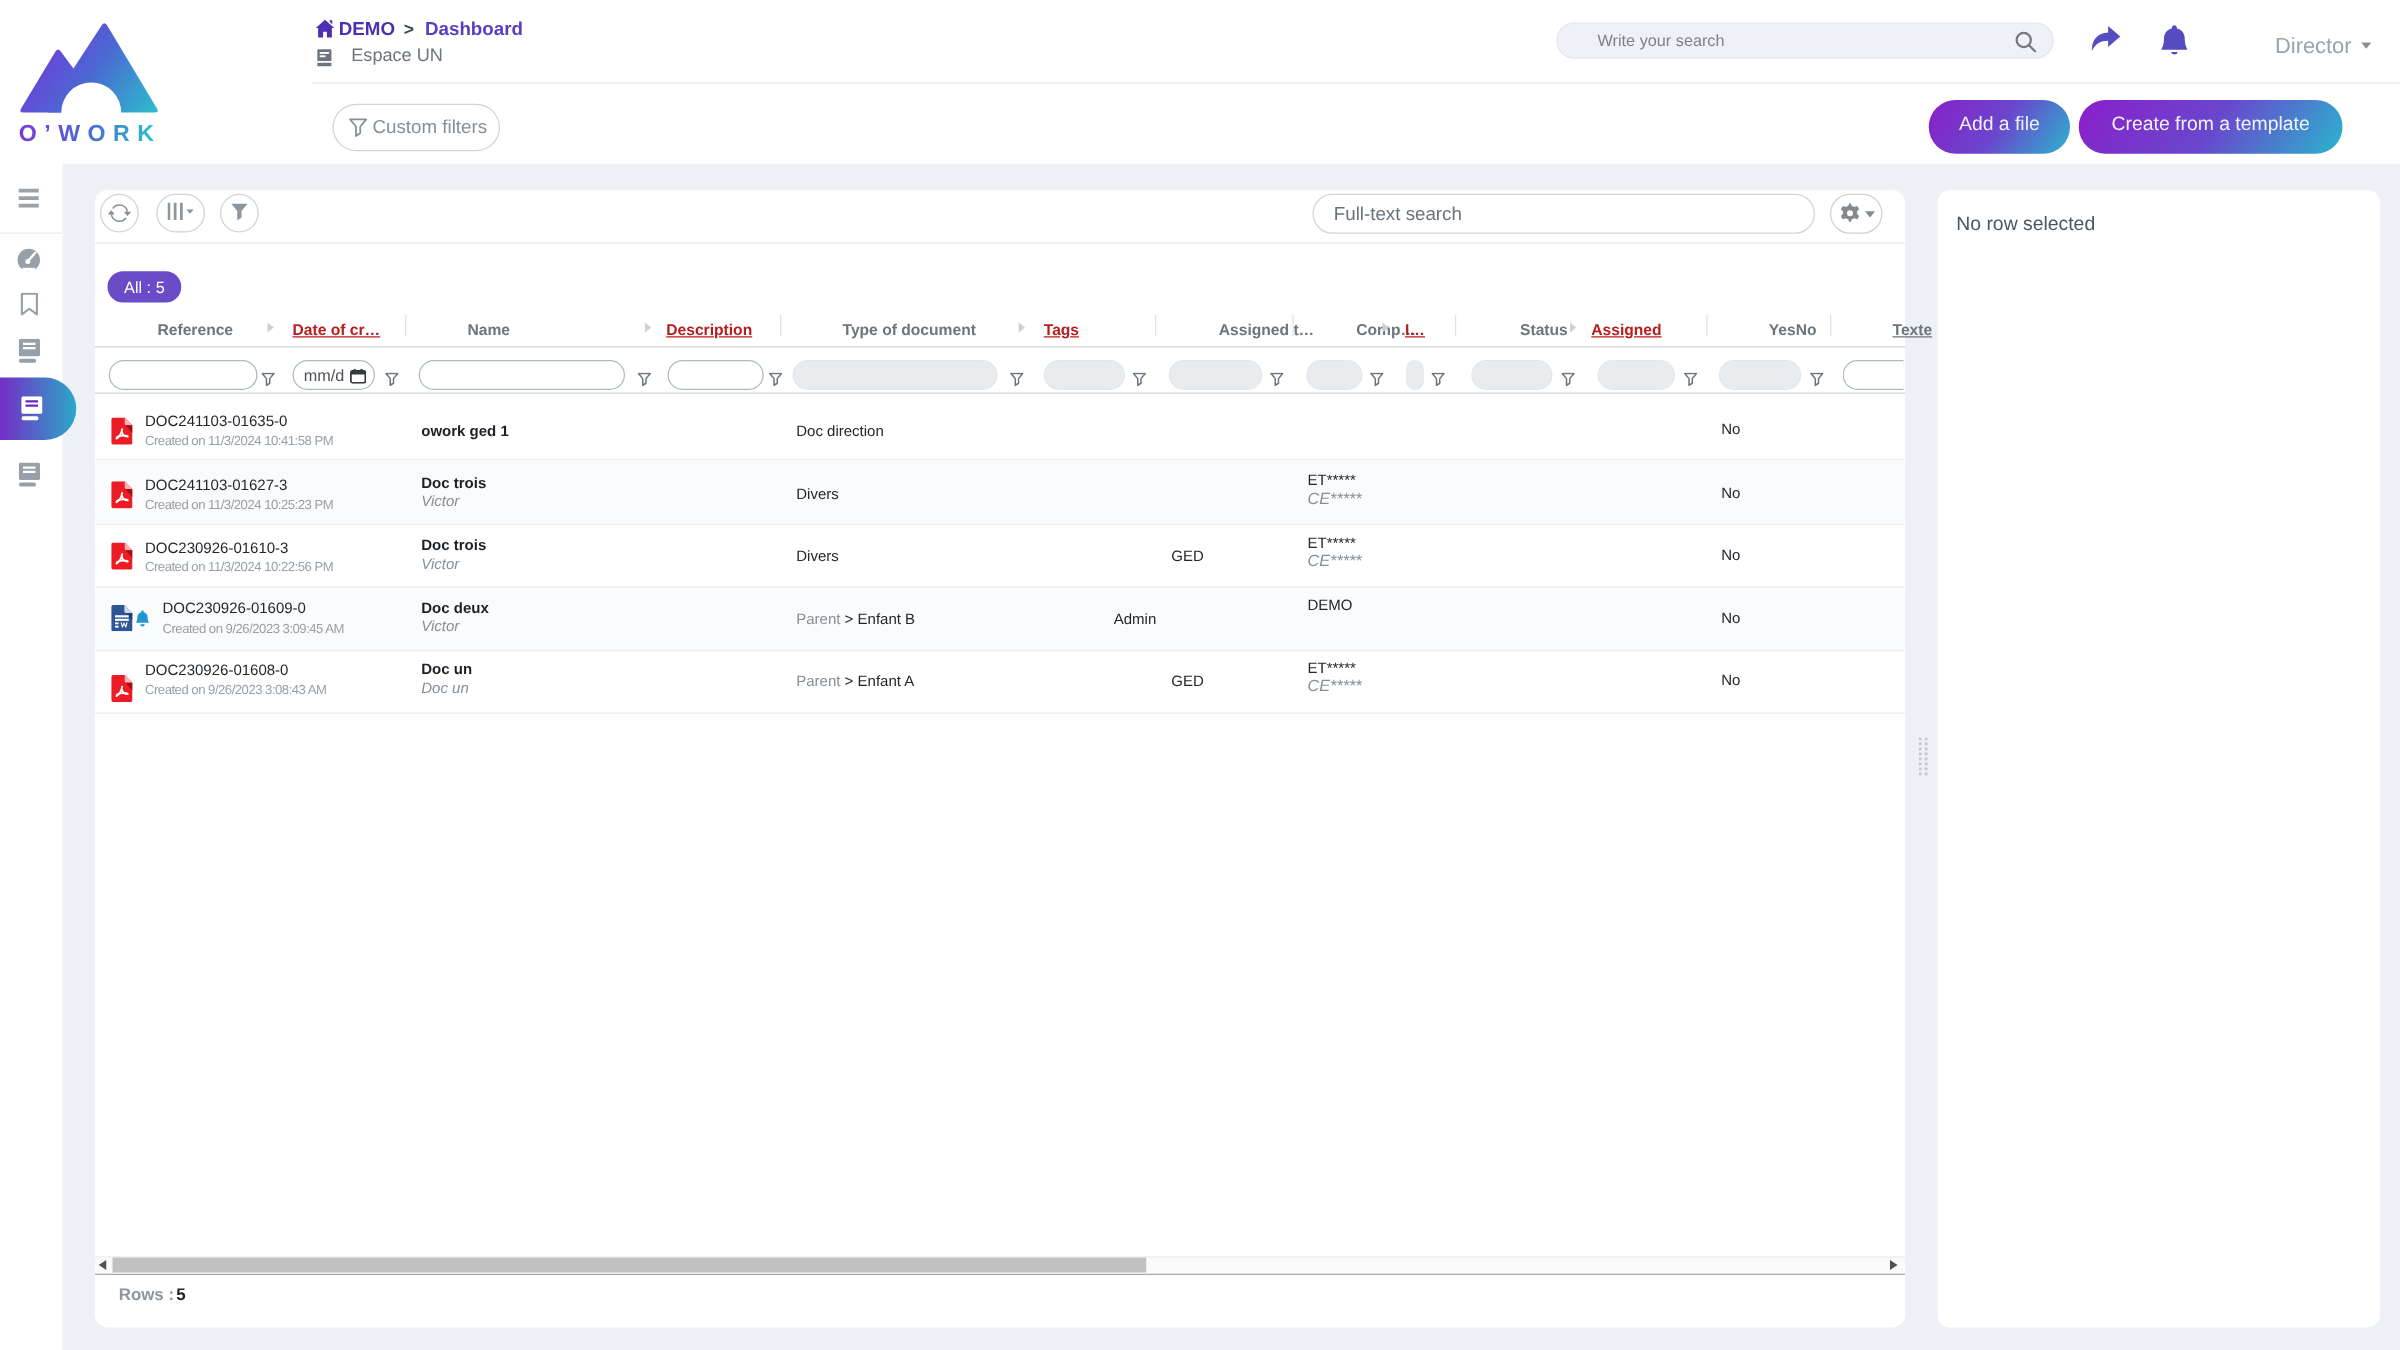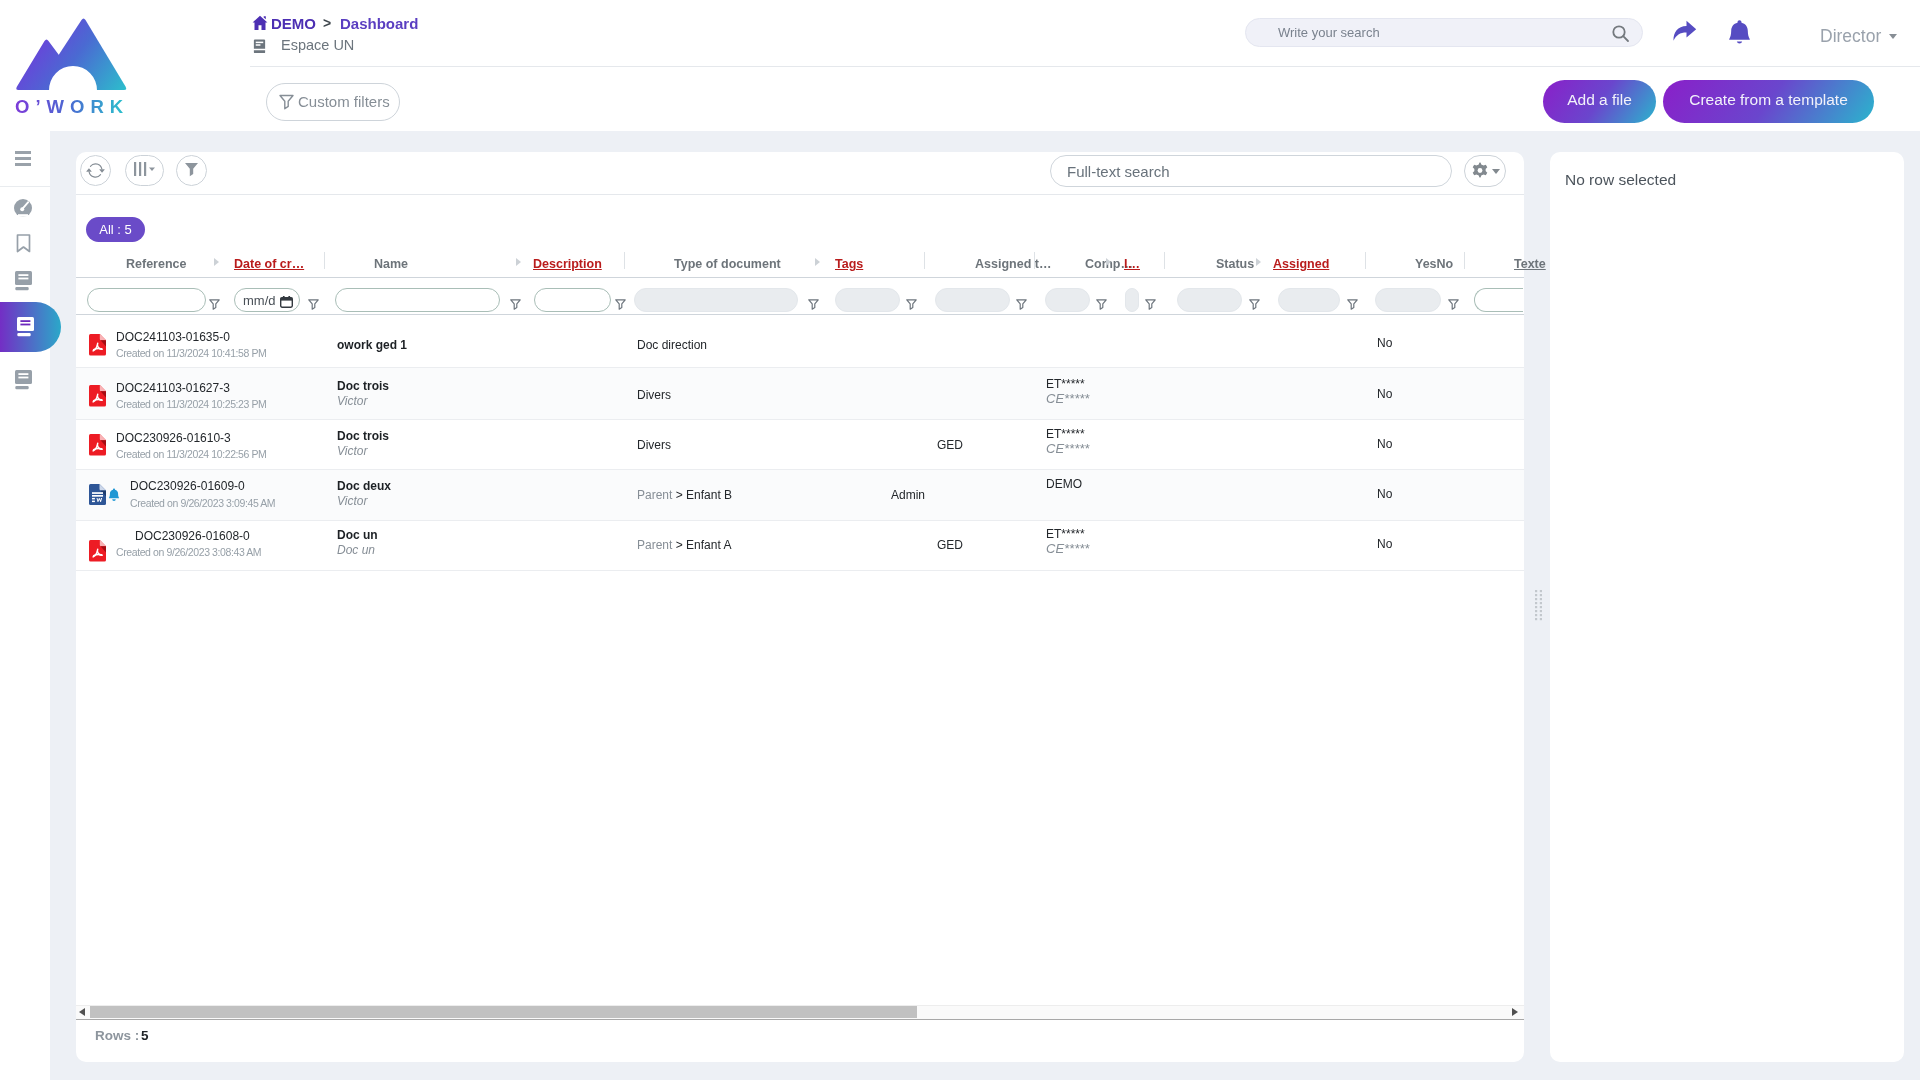--- a/index.html
+++ b/index.html
@@ -376,21 +376,21 @@
 
 <div class="abs ref1" style="left:130px;top:479px;">DOC230926-01609-0</div>
 <div class="abs ref2" style="left:130px;top:497px;">Created on 9/26/2023 3:09:45 AM</div>
 <div class="abs nm1" style="left:337px;top:479px;">Doc deux</div>
 <div class="abs nm2" style="left:337px;top:494px;">Victor</div>
 <div class="abs cell" style="left:637px;top:488px;"><span style="color:#868e96;">Parent</span> &gt; Enfant B</div>
 <div class="abs cell" style="left:891px;top:488px;">Admin</div>
 <div class="abs cell" style="left:1046px;top:477px;">DEMO</div>
 <div class="abs cell" style="left:1377px;top:487px;">No</div>
 
-<div class="abs ref1" style="left:116px;top:529px;margin-left:19px;">DOC230926-01608-0</div>
+<div class="abs ref1" style="left:116px;top:529px;">DOC230926-01608-0</div>
 <div class="abs ref2" style="left:116px;top:546px;">Created on 9/26/2023 3:08:43 AM</div>
 <div class="abs nm1" style="left:337px;top:528px;">Doc un</div>
 <div class="abs nm2" style="left:337px;top:543px;">Doc un</div>
 <div class="abs cell" style="left:637px;top:538px;"><span style="color:#868e96;">Parent</span> &gt; Enfant A</div>
 <div class="abs cell" style="left:937px;top:538px;">GED</div>
 <div class="abs cell" style="left:1046px;top:527px;">ET*****</div>
 <div class="abs nm2" style="left:1046px;top:541px;font-size:13px;">CE*****</div>
 <div class="abs cell" style="left:1377px;top:537px;">No</div>
 
 <div class="abs" style="left:76px;top:1005px;width:1448px;height:14px;background:#fafafa;border-top:1px solid #ededed;"></div>

